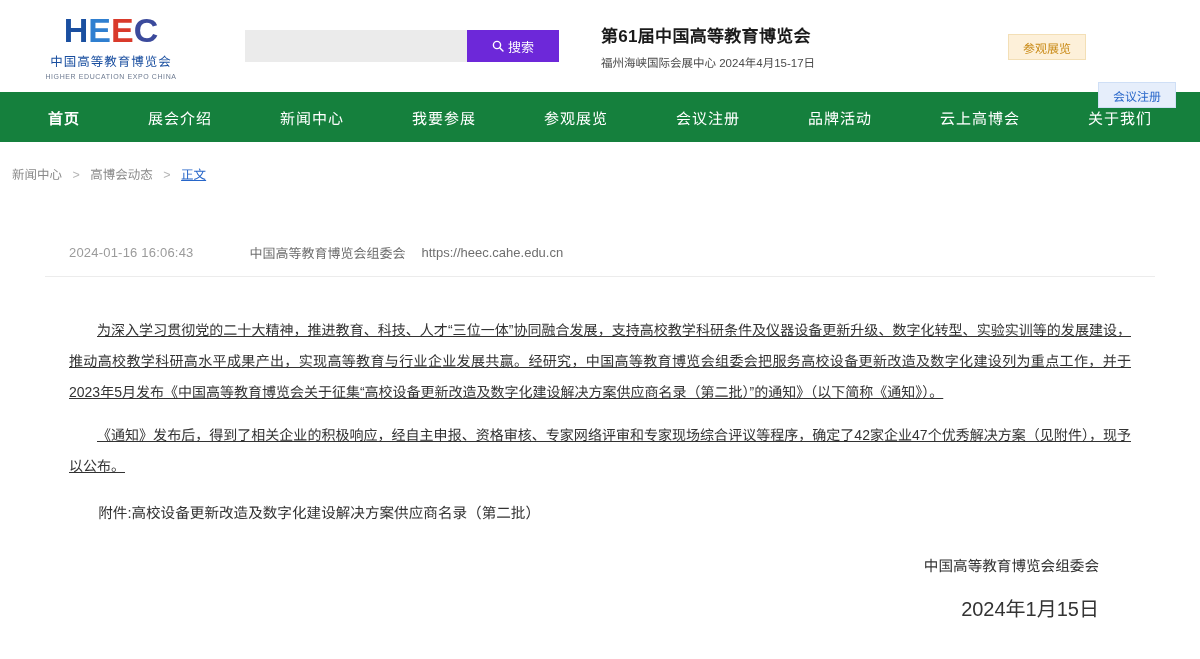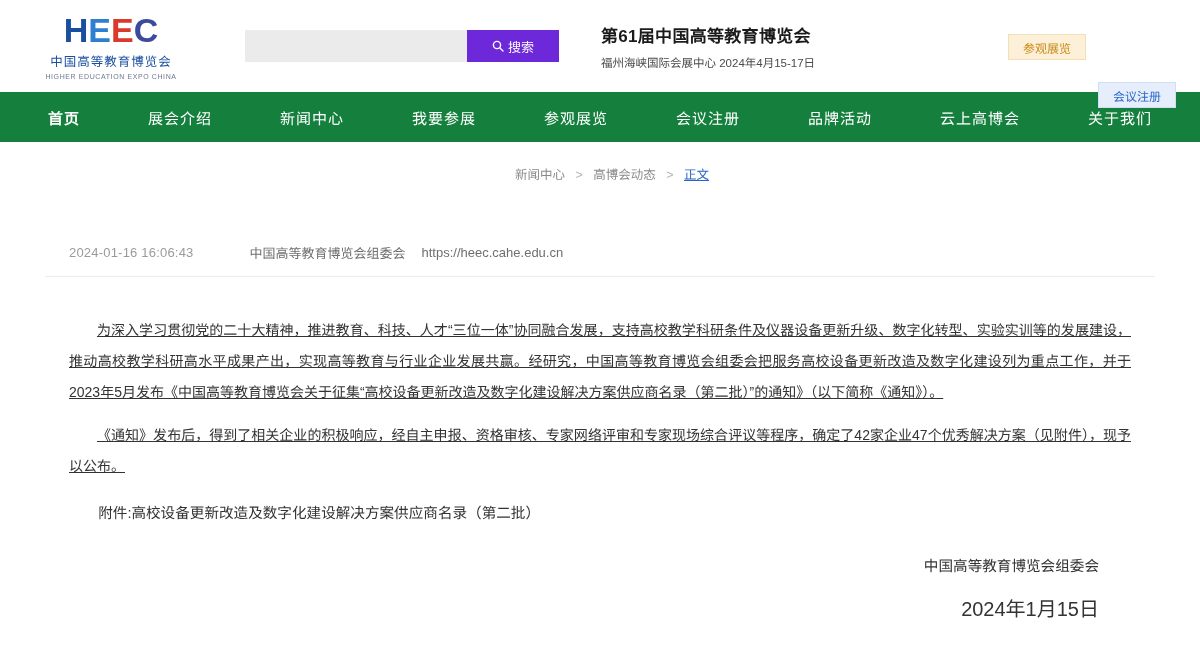--- a/index.html
+++ b/index.html
@@ -158,24 +158,23 @@
     font-size: 15px;
     letter-spacing: 1px;
     cursor: pointer;
     padding: 0 6px;
     white-space: nowrap;
   }
   .nav-item.active { font-weight: bold; }
 
   
   .breadcrumb {
-    padding: 22px 0 0 24px;
+    padding: 22px 0 0 12px;
     font-size: 12.5px;
     color: #8a8a8a;
-    text-align: center;
   }
   .breadcrumb a {
     color: #8a8a8a;
     text-decoration: none;
     cursor: pointer;
   }
   .breadcrumb .sep { margin: 0 7px; color: #b5b5b5; }
   .breadcrumb .current {
     color: #2766c9;
     text-decoration: underline;

